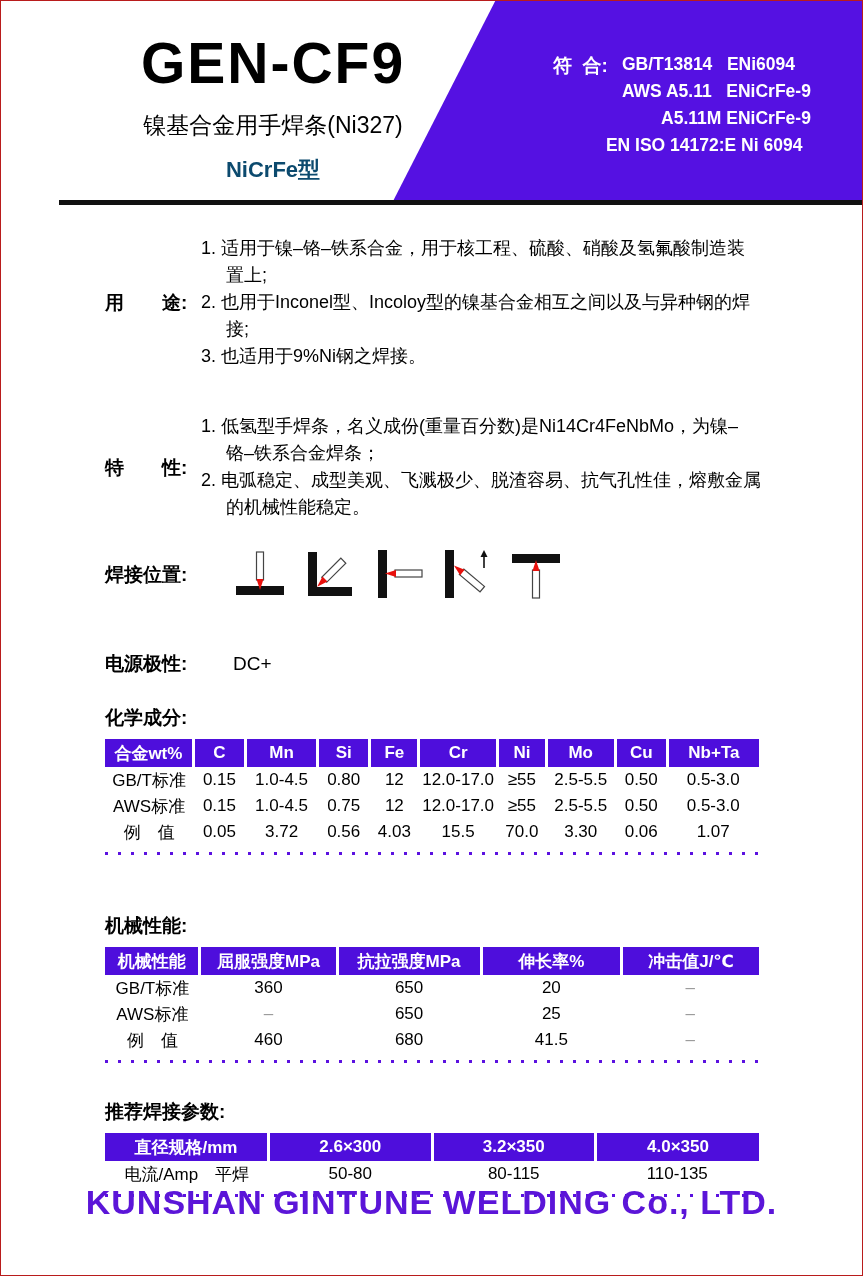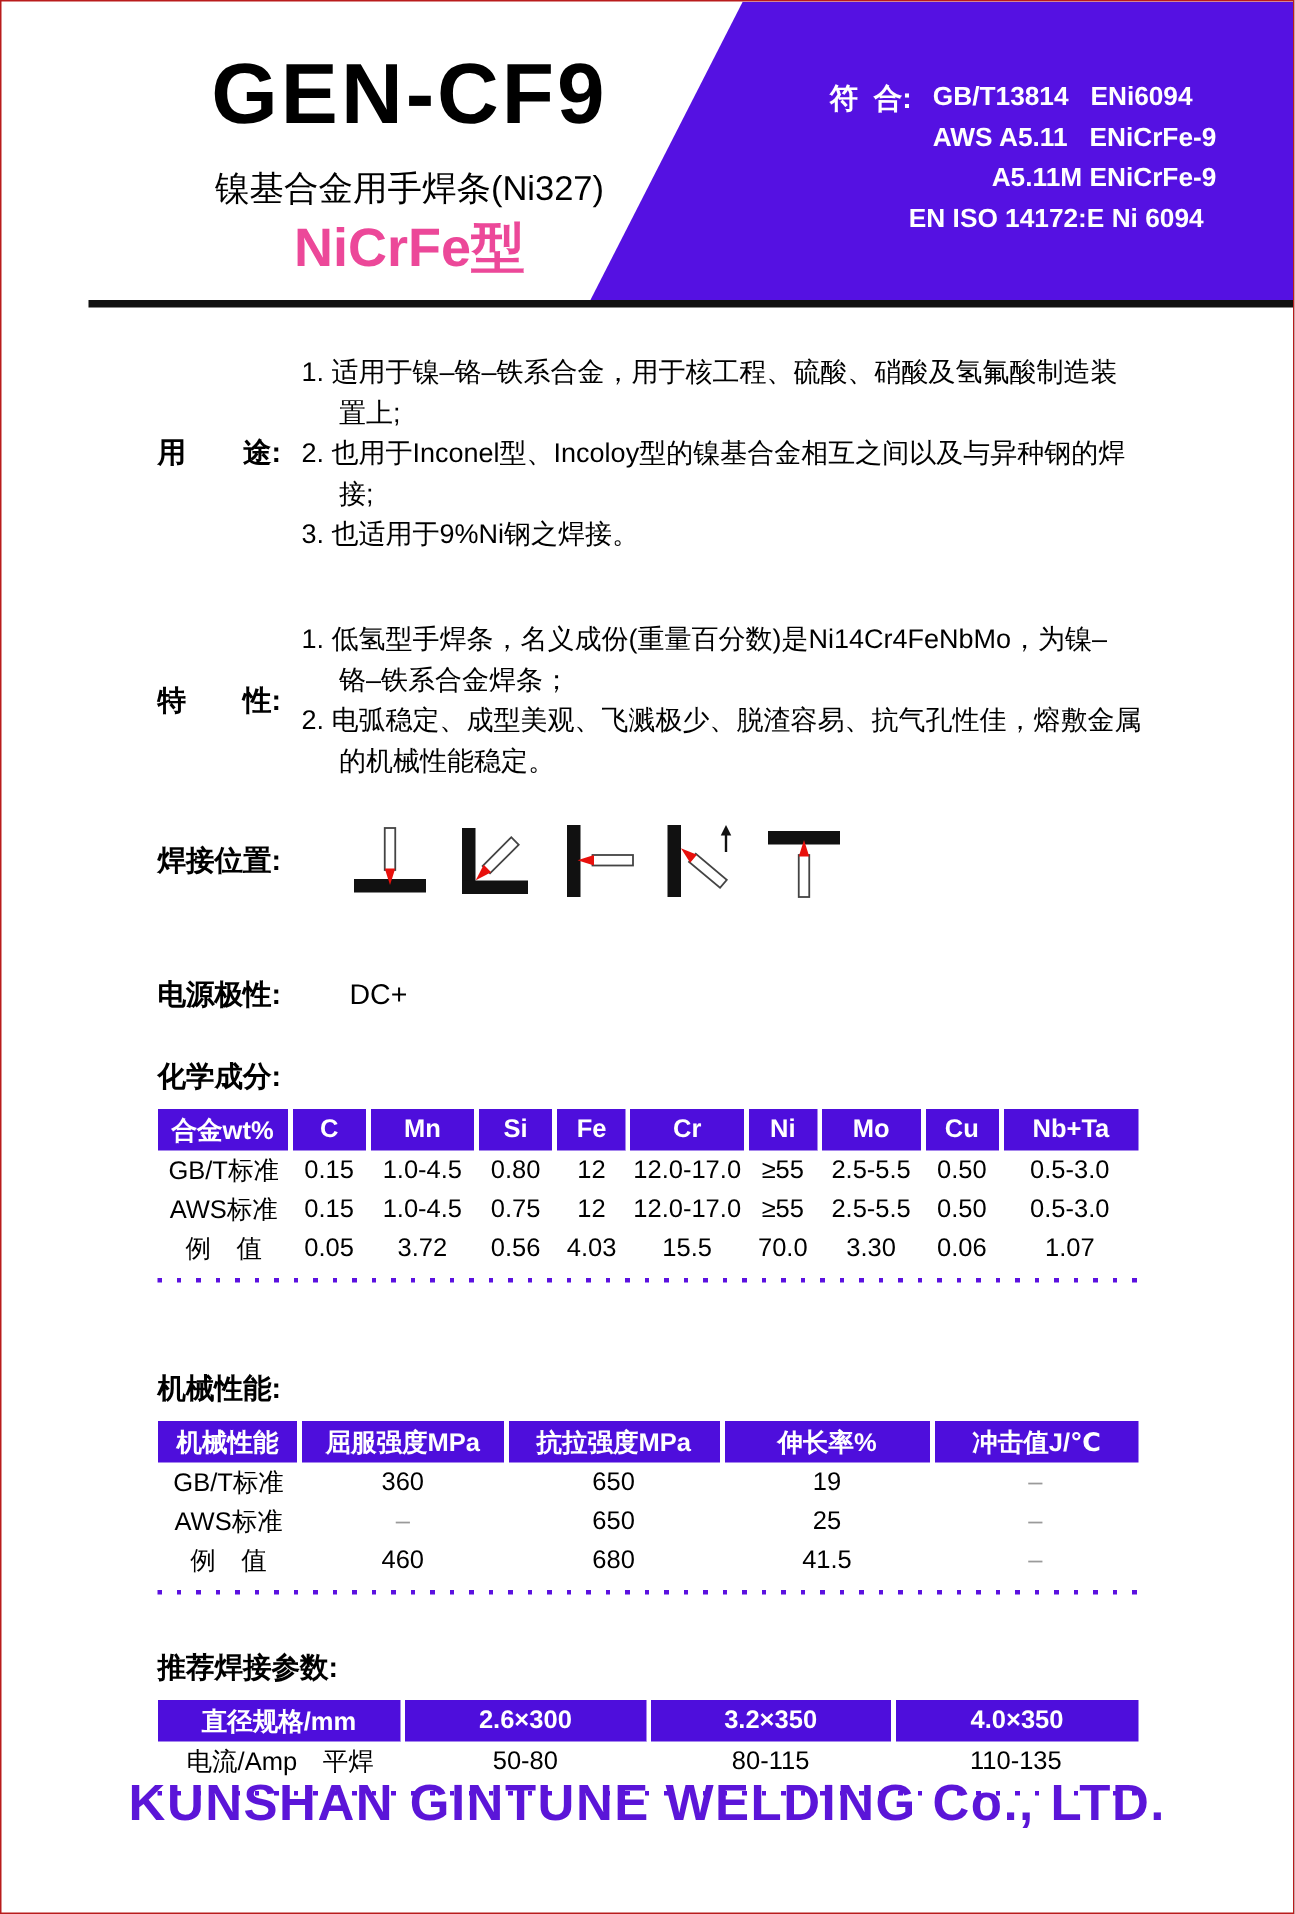--- a/index.html
+++ b/index.html
@@ -13,21 +13,21 @@
   .header { position:relative; height:204px; }
   .banner {
     position:absolute; left:0; top:0; right:0; height:199px;
     background:#5511E2;
     clip-path:polygon(57.4% 0, 100% 0, 100% 100%, 45.6% 100%);
   }
   .header-rule { position:absolute; left:58px; right:0; top:199px; height:5px; background:#111; }
   .brand { position:absolute; left:62px; top:34px; width:420px; text-align:center; }
   .product-name { font-size:57px; font-weight:bold; letter-spacing:2px; color:#000; line-height:1.0; }
   .product-sub  { font-size:23px; font-weight:normal; color:#000; margin-top:18px; }
-  .product-type { font-size:36px; font-weight:bold; color:#ec4899; }
+  .product-type { font-size:22px; font-weight:bold; color:#0c4a6e; margin-top:14px; }
   .compliance { position:absolute; left:552px; top:50px; display:flex; gap:14px; color:#fff; }
   .compliance-label { font-size:19px; font-weight:bold; white-space:pre; padding-top:2px; }
   .std-list { list-style:none; }
   .std-list li { font-size:17.5px; font-weight:bold; line-height:27px; white-space:pre; }
   .std-list li:nth-child(3) { text-align:right; }
   .std-list li:nth-child(4) { margin-left:-16px; }
 
   
   .content { margin-left:104px; width:656px; }
   .labeled-block { display:flex; margin-top:0;align-items:center; }
@@ -247,21 +247,21 @@
           <th>机械性能</th>
           <th>屈服强度MPa</th>
           <th>抗拉强度MPa</th>
           <th>伸长率%</th>
           <th>冲击值J/℃</th>
         </tr>
         <tr>
           <td>GB/T标准</td>
           <td>360</td>
           <td>650</td>
-          <td>19</td>
+          <td>20</td>
           <td class="dash">–</td>
         </tr>
         <tr>
           <td>AWS标准</td>
           <td class="dash">–</td>
           <td>650</td>
           <td>25</td>
           <td class="dash">–</td>
         </tr>
         <tr>

